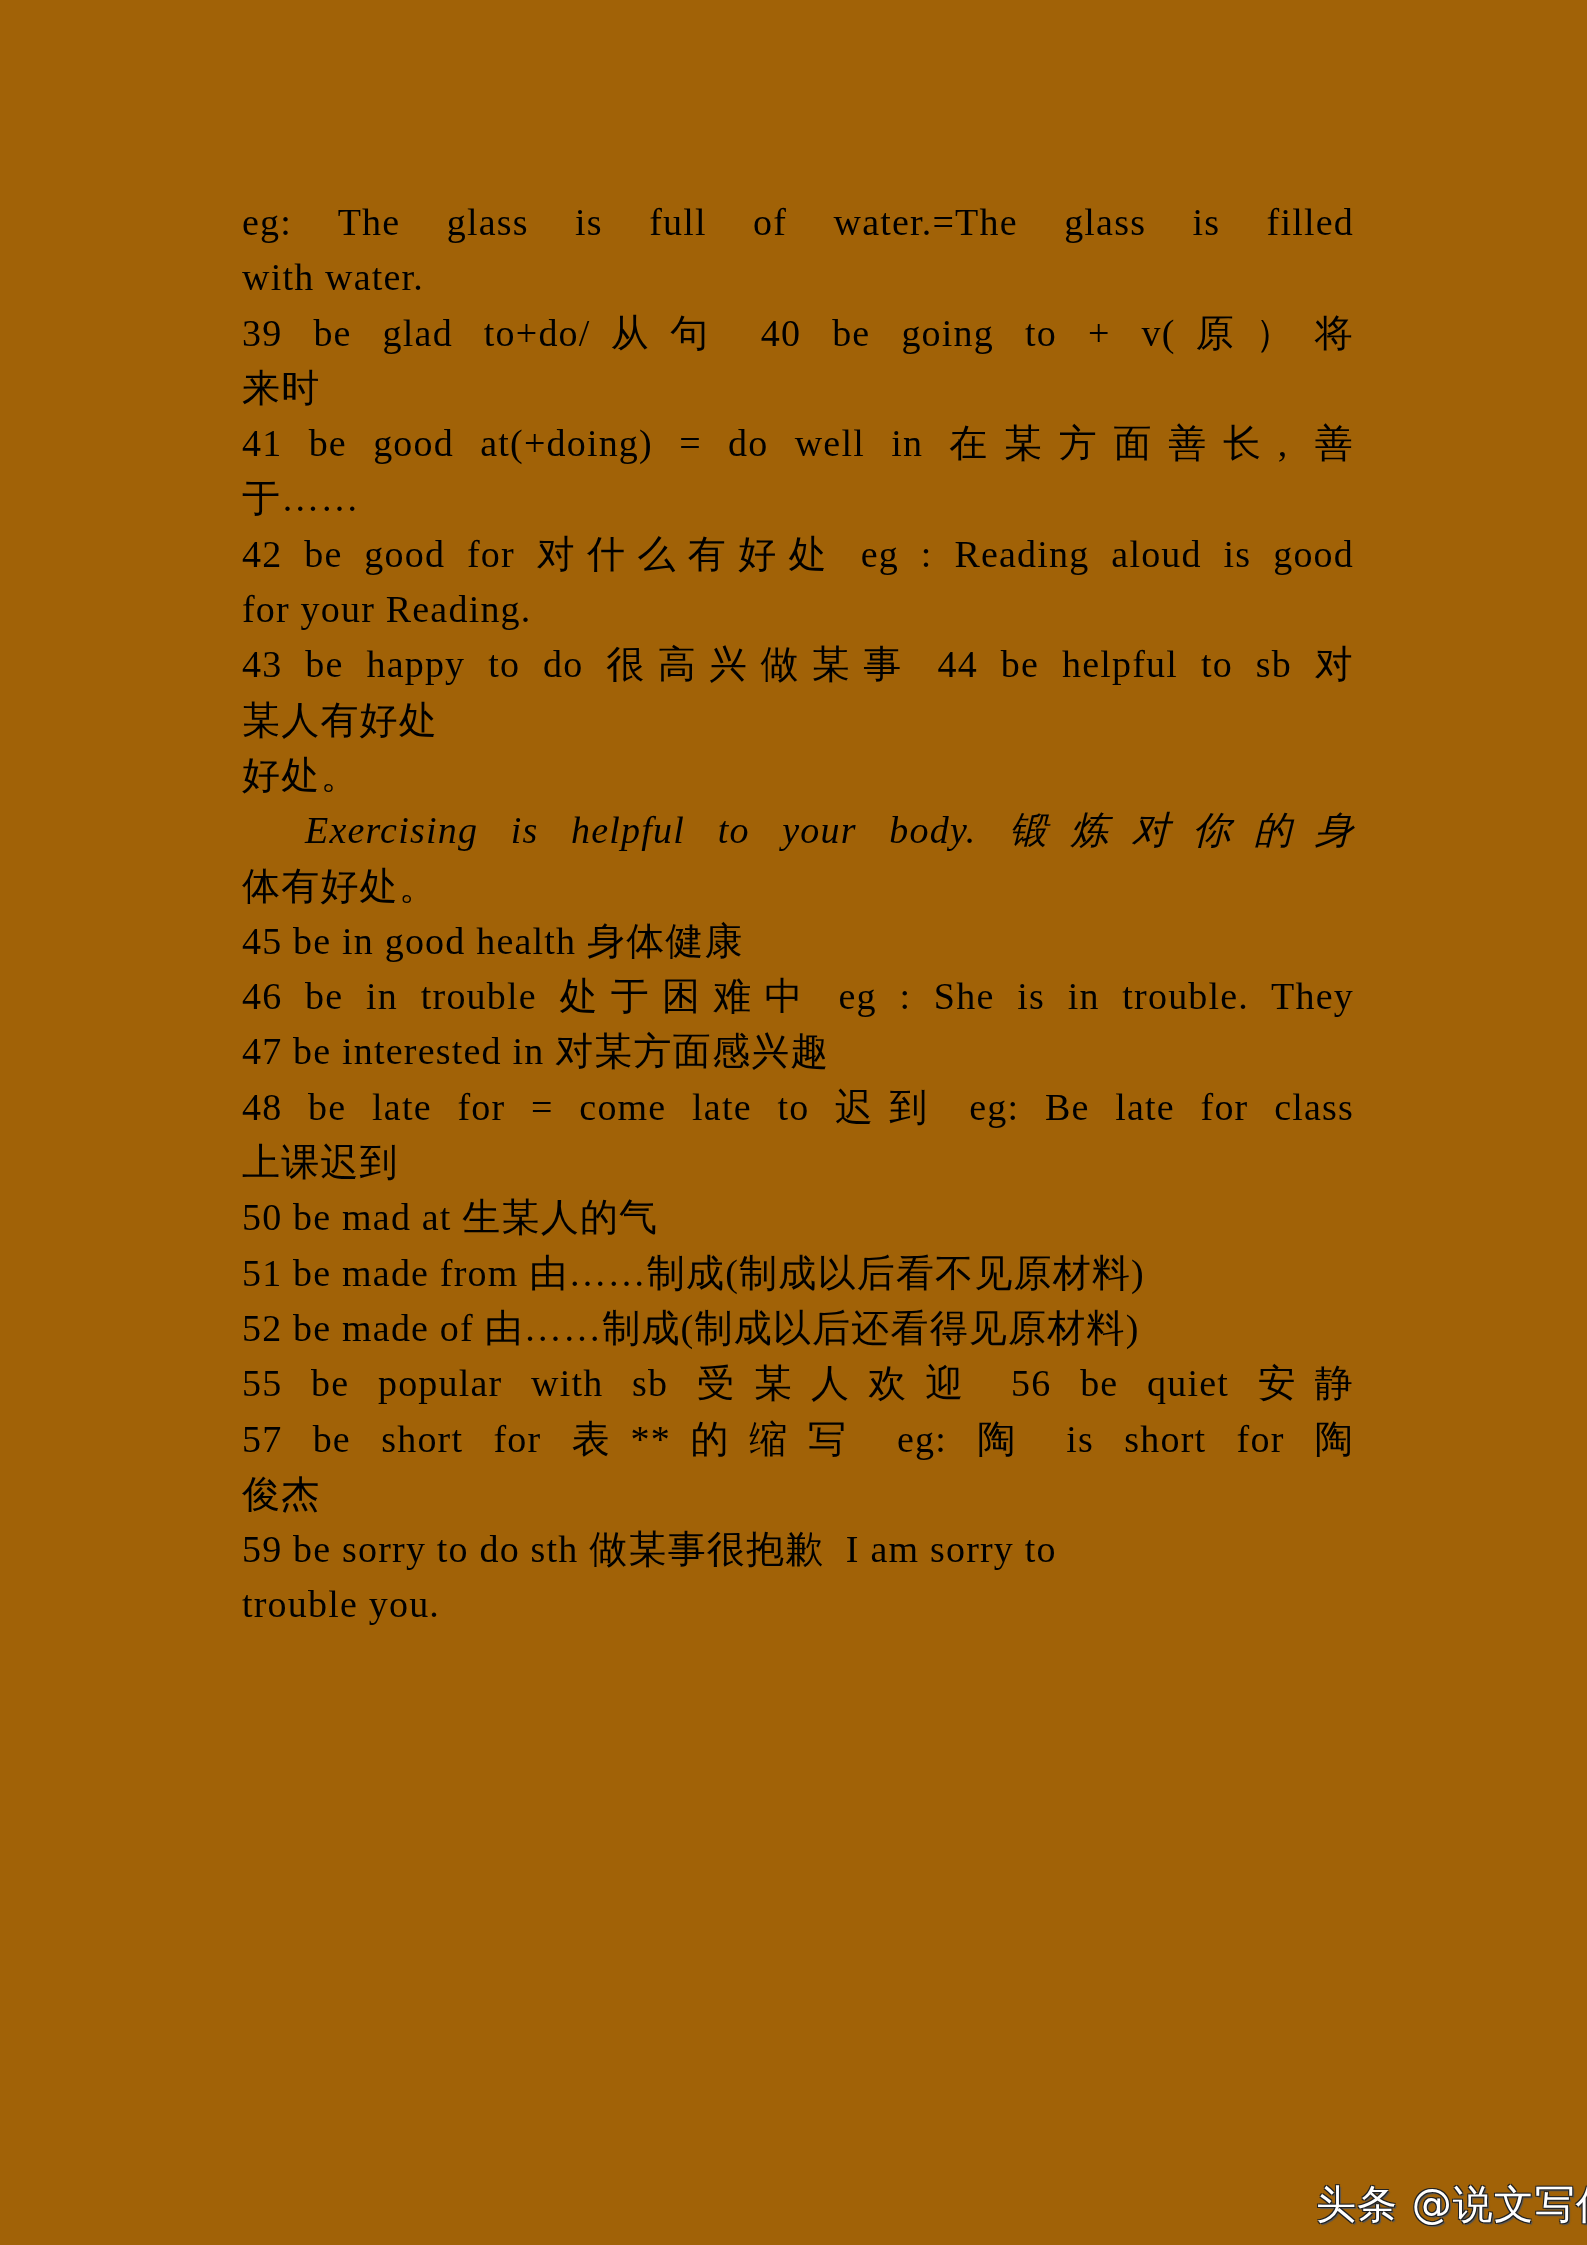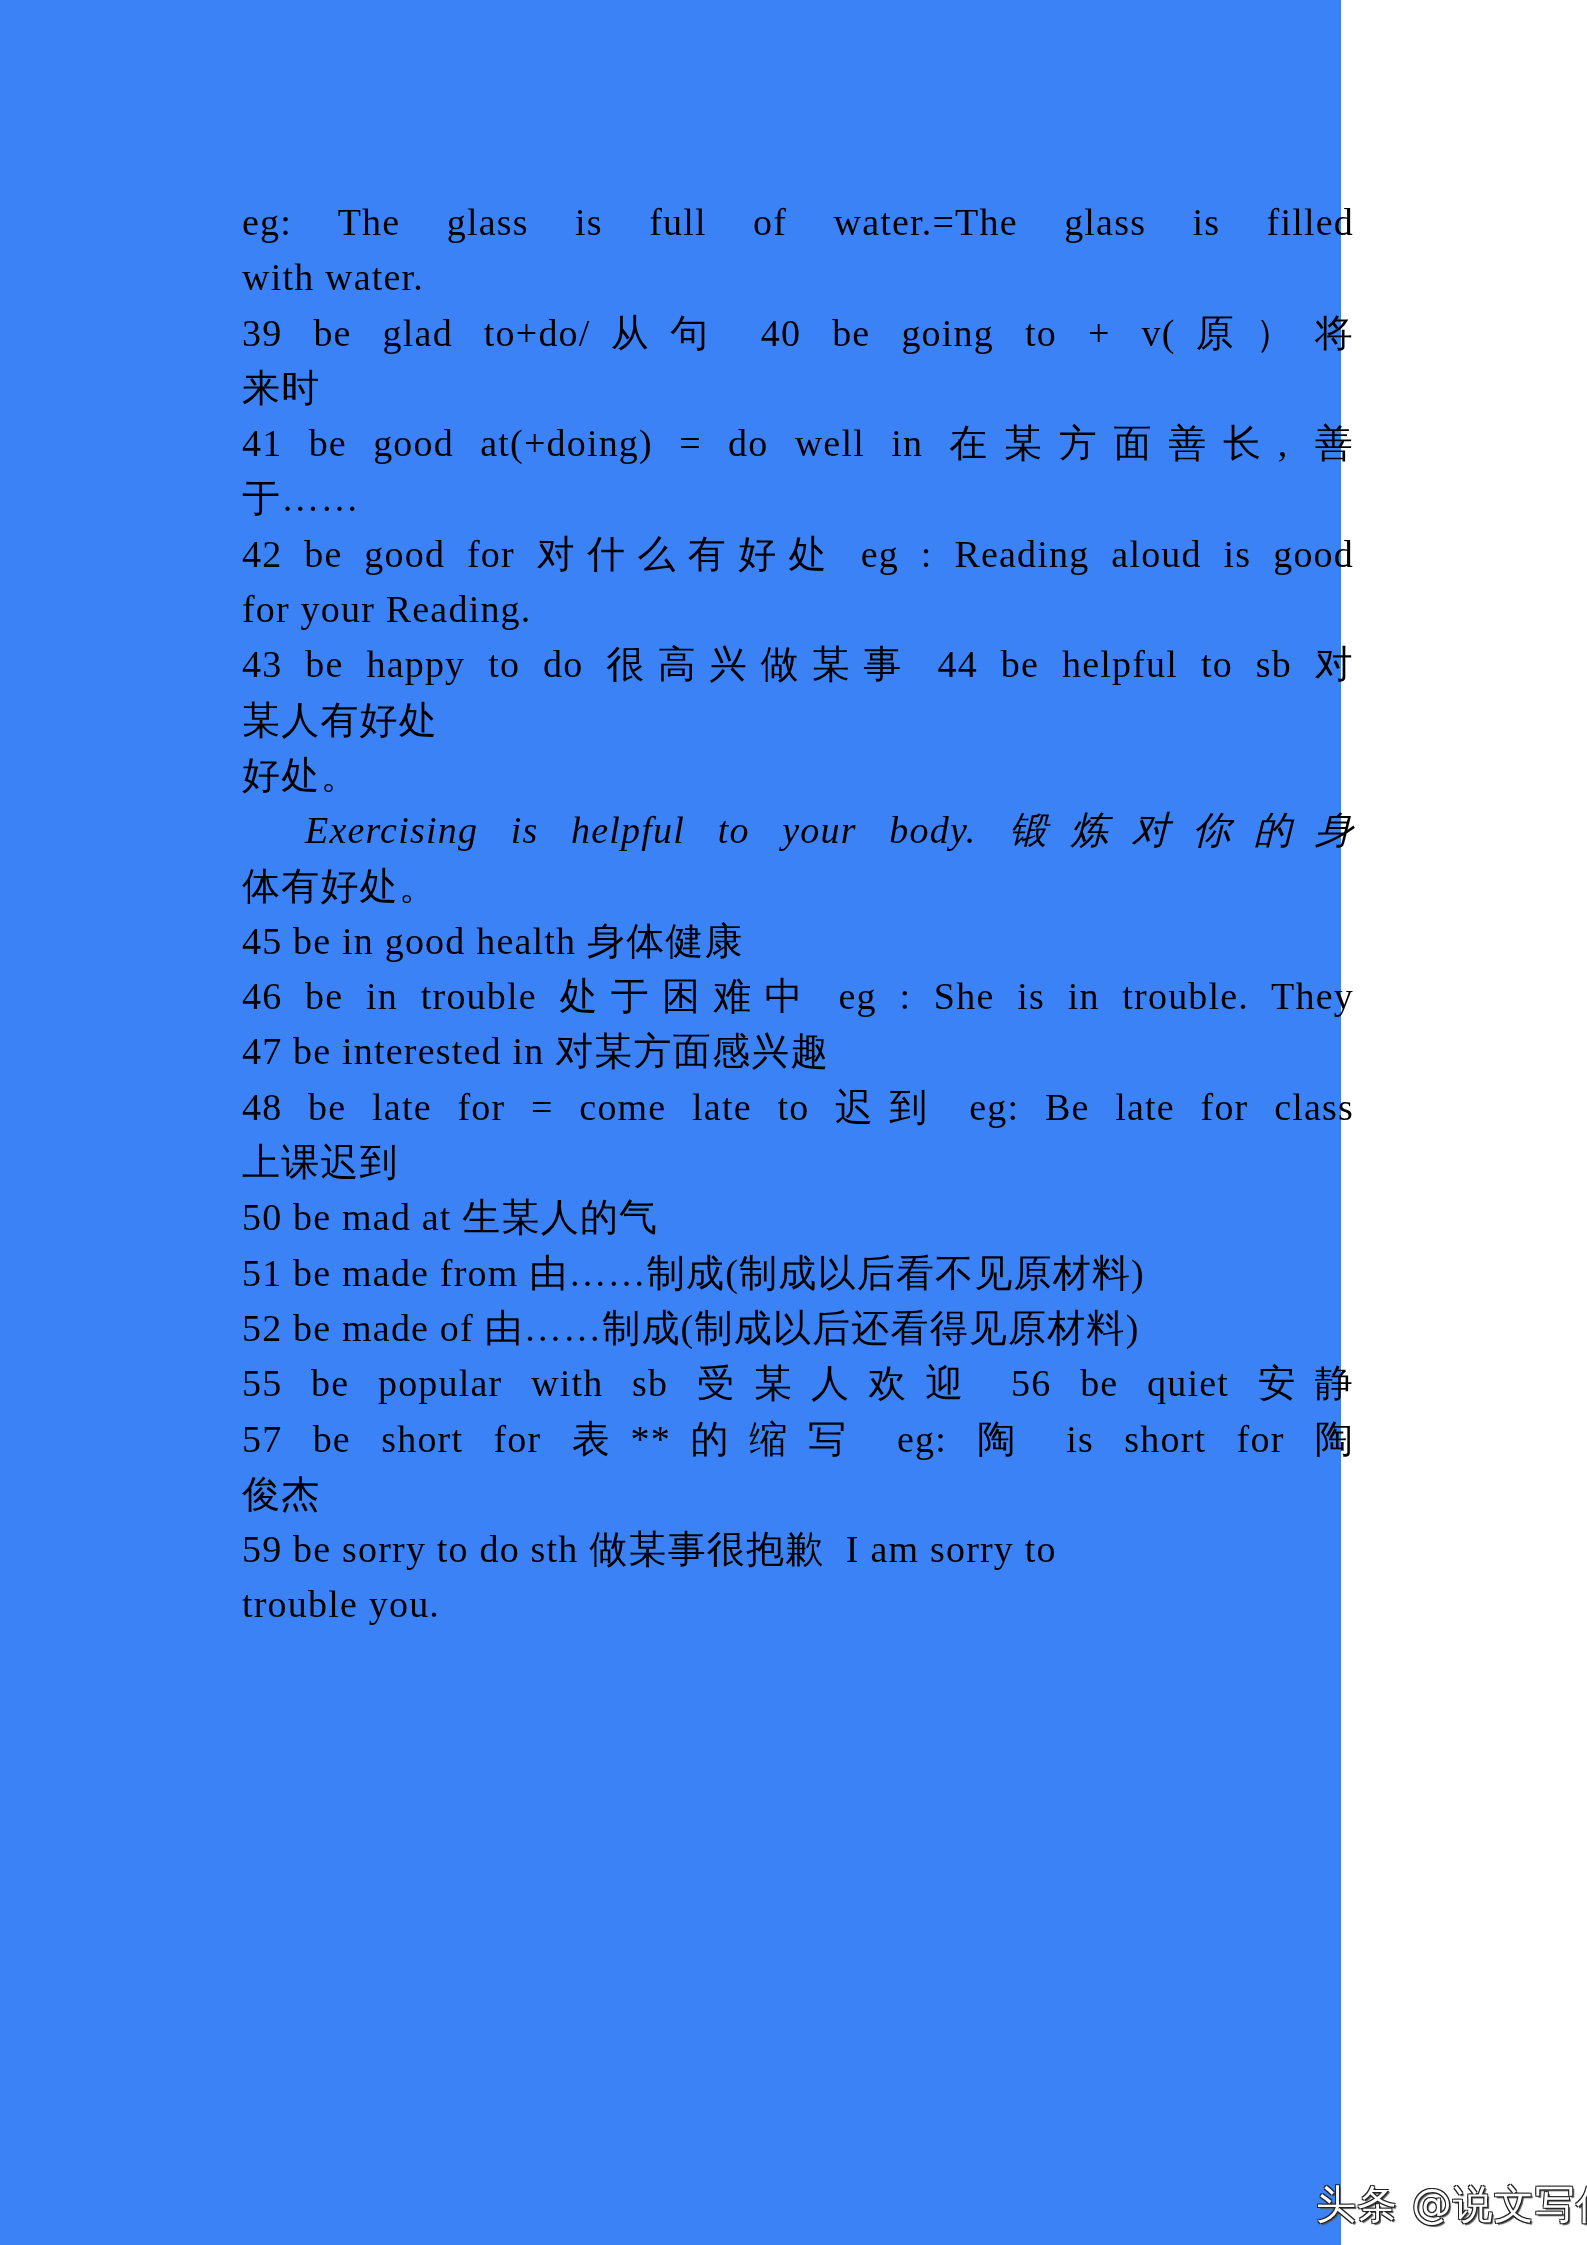--- a/index.html
+++ b/index.html
@@ -11,23 +11,23 @@
       width: 1587px;
       height: 2245px;
       position: relative;
       overflow: hidden;
       font-family: "Liberation Serif", "DejaVu Serif", serif;
       color: #000000;
     }
     .page {
       position: absolute;
       left: 0; top: 0;
-      width: 1341px;
+      width: 1587px;
       height: 2245px;
-      background: #3b82f6;
+      background: #a16207;
     }
     .text-block {
       position: absolute;
       left: 242px;
       top: 195px;
       width: 1112px;
     }
     .line {
       display: block;
       height: 55.3px;

